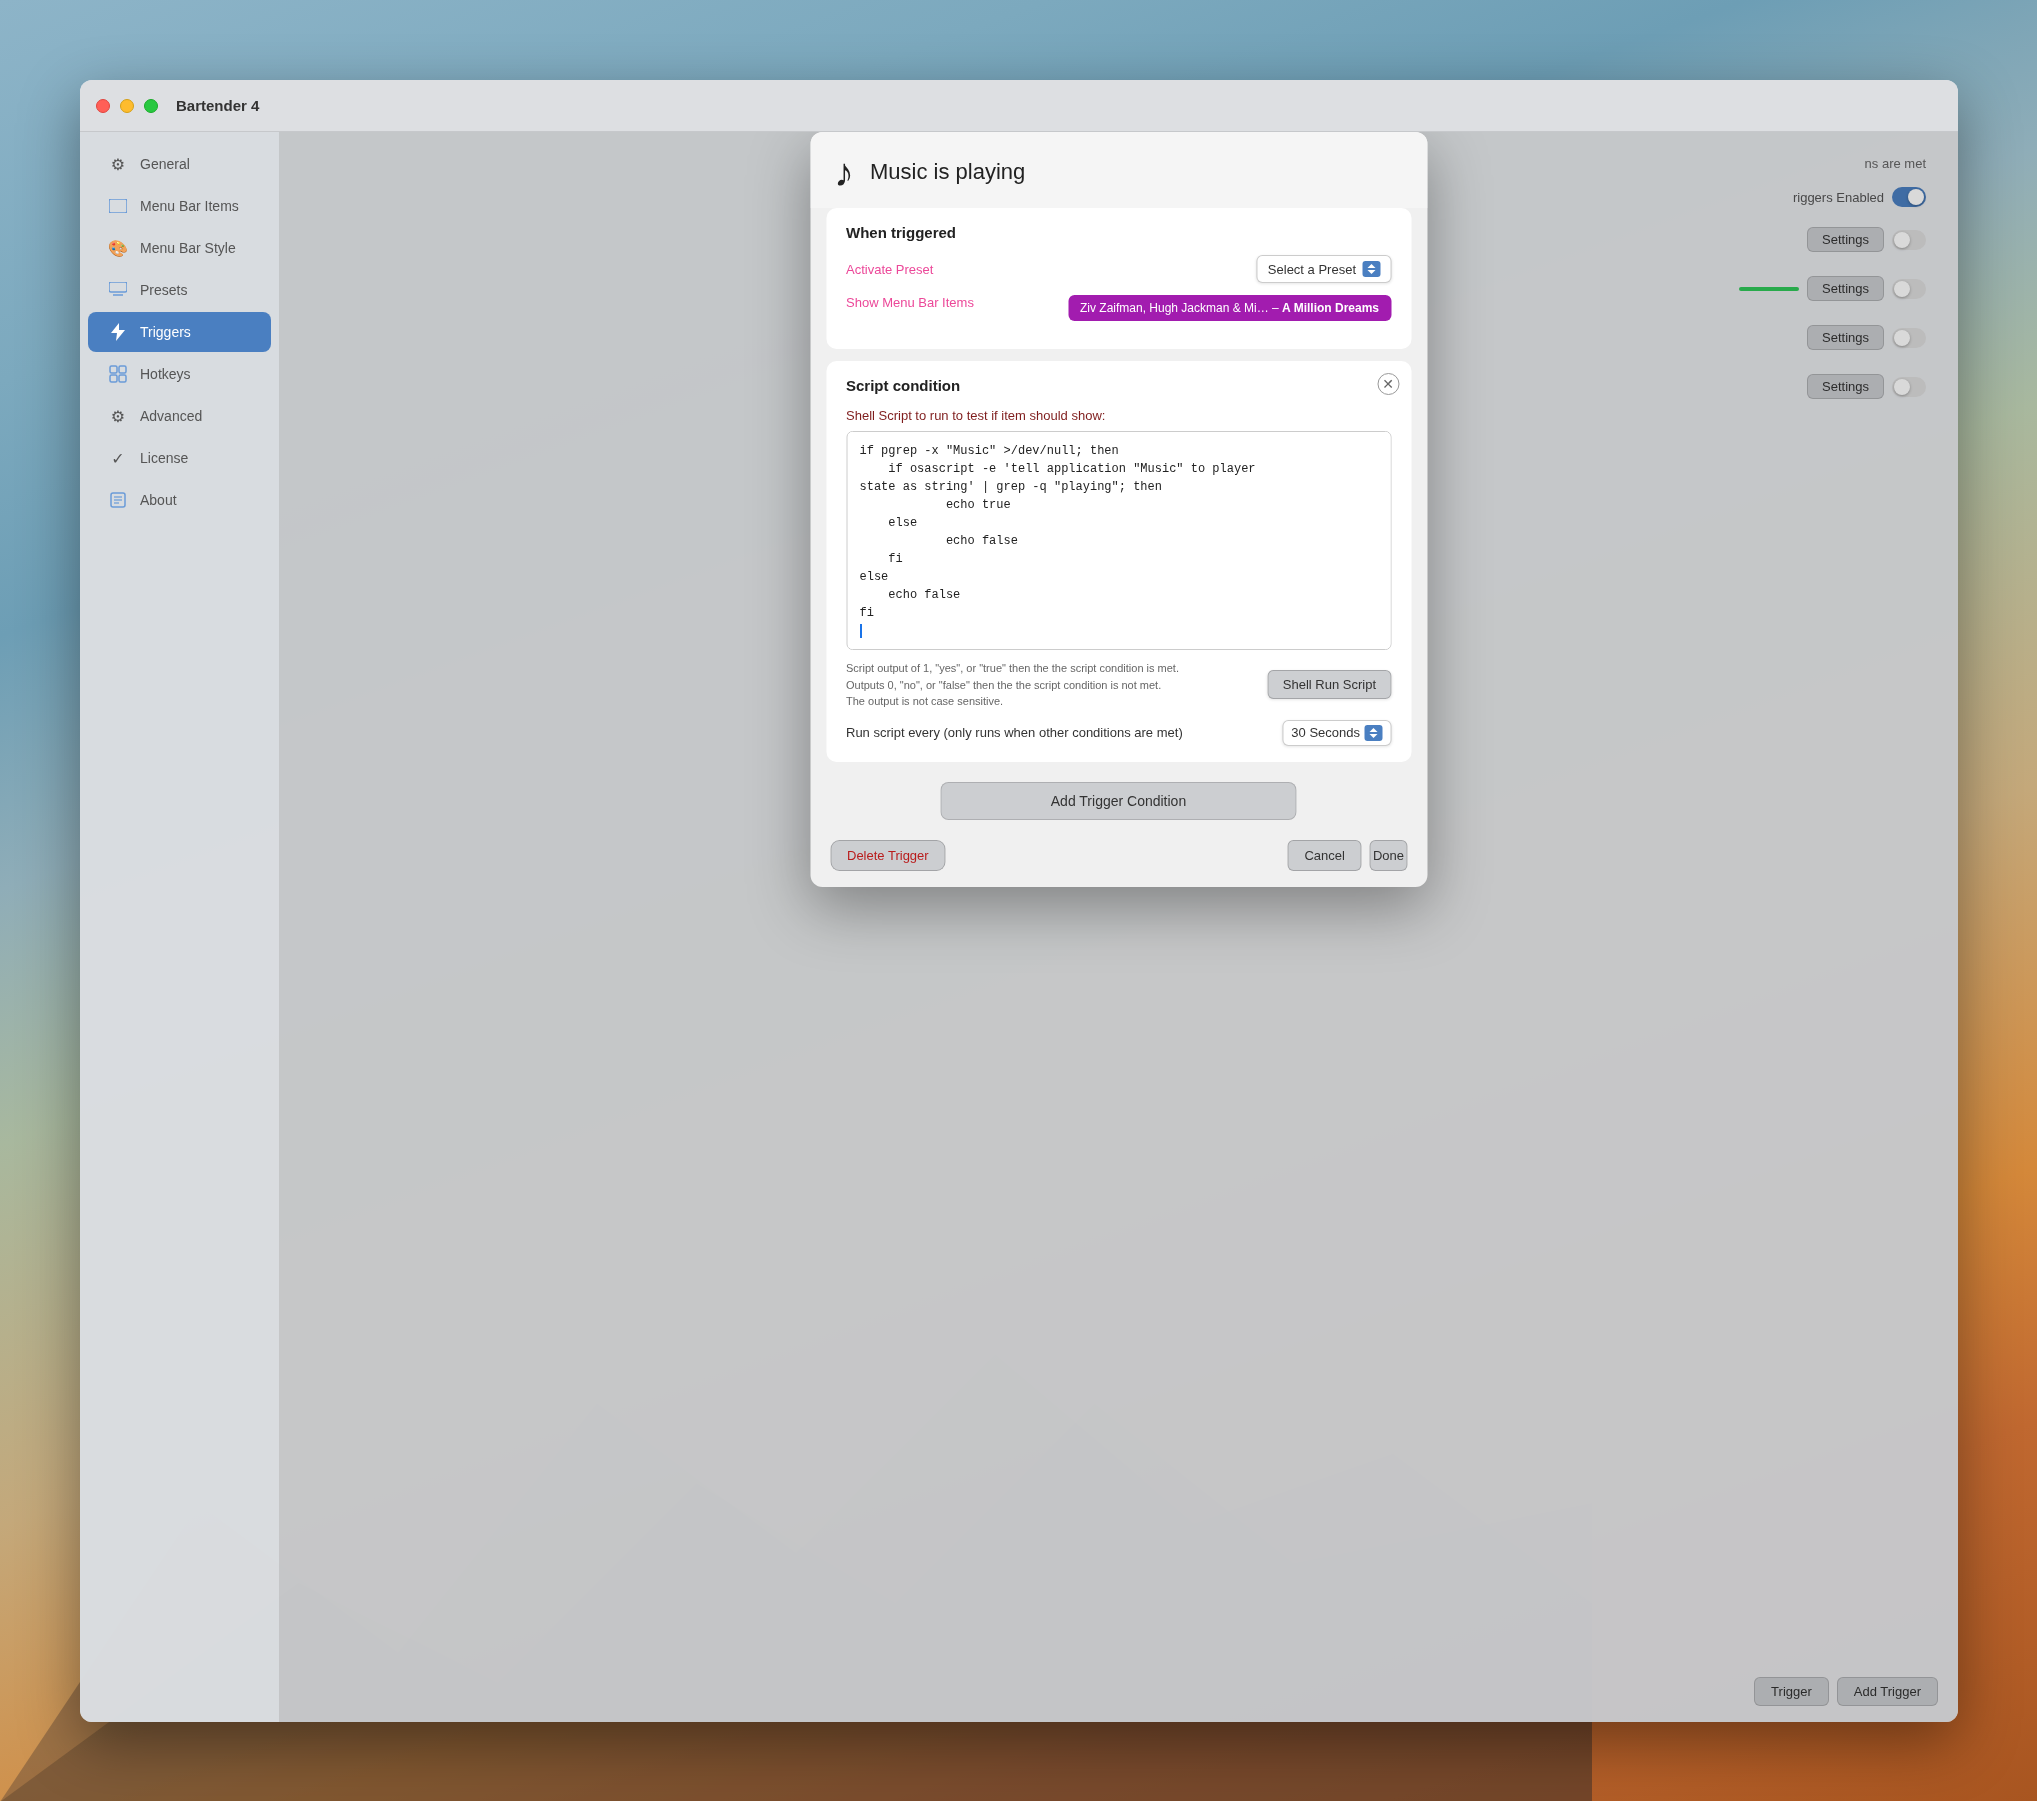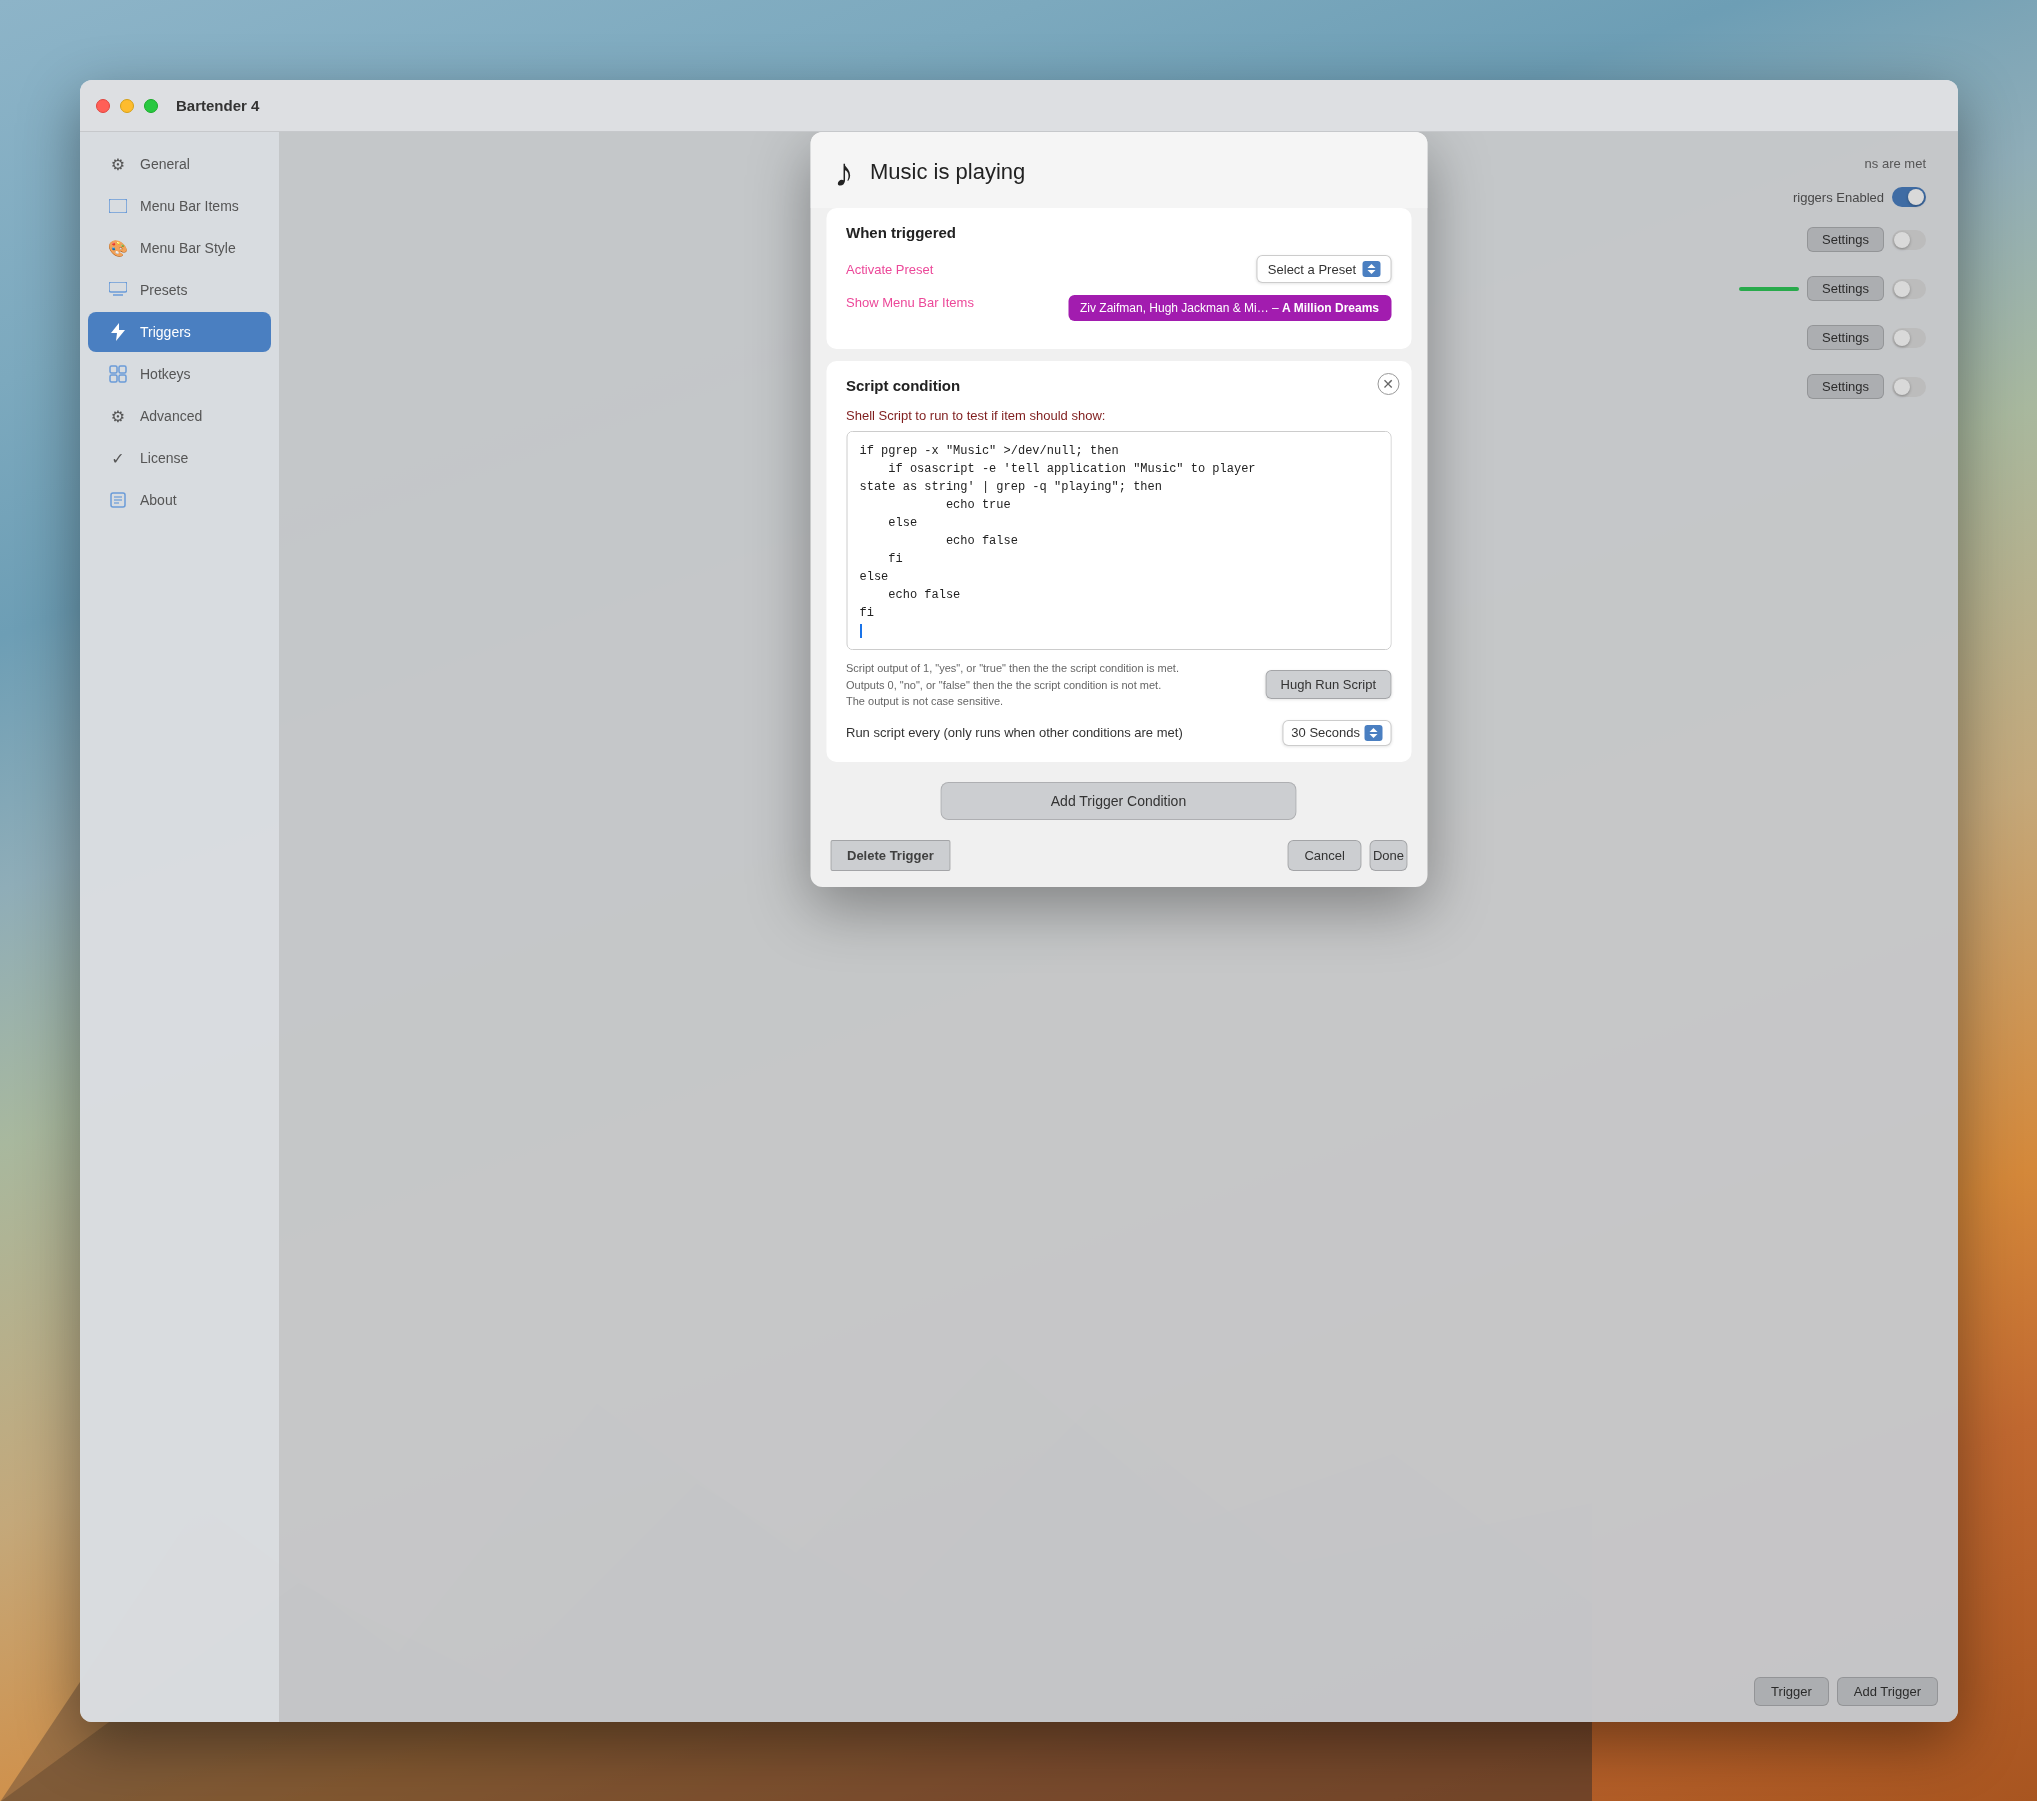--- a/index.html
+++ b/index.html
@@ -472,26 +472,25 @@
     .modal-footer {
       display: flex;
       align-items: center;
       justify-content: space-between;
       padding: 12px 20px 16px;
     }
 
     .delete-trigger-btn {
       background: rgba(200,202,205,0.9);
       border: 1px solid rgba(0,0,0,0.2);
-      border-radius: 2px;
+      border-radius: 9px;
       padding: 7px 16px;
       font-size: 13px;
-      color: #404040;
-      cursor: pointer;
-      font-weight: bold;
+      color: #b91c1c;
+      cursor: pointer;
     }
 
     .footer-right {
       display: flex;
       gap: 8px;
     }
 
     .cancel-btn {
       background: rgba(200,202,205,0.9);
       border: 1px solid rgba(0,0,0,0.2);
@@ -691,21 +690,21 @@
     echo false
 fi
 </span><span class="cursor-line"></span></div>
 
             <div class="script-info-row">
               <div class="script-info-text">
                 <div>Script output of 1, "yes", or "true" then the the script condition is met.</div>
                 <div>Outputs 0, "no", or "false" then the the script condition is not met.</div>
                 <div>The output is not case sensitive.</div>
               </div>
-              <button class="test-run-btn">Hugh Run Script</button>
+              <button class="test-run-btn">Shell Run Script</button>
             </div>
 
             <div class="run-script-row">
               <span class="run-script-label">Run script every (only runs when other conditions are met)</span>
               <button class="seconds-select">
                 <span>30 Seconds</span>
                 <div class="select-arrow-blue">
                   <svg width="10" height="12" viewBox="0 0 10 12" fill="none">
                     <polygon points="5,1 1,5 9,5" fill="white"></polygon>
                     <polygon points="5,11 1,7 9,7" fill="white"></polygon>

